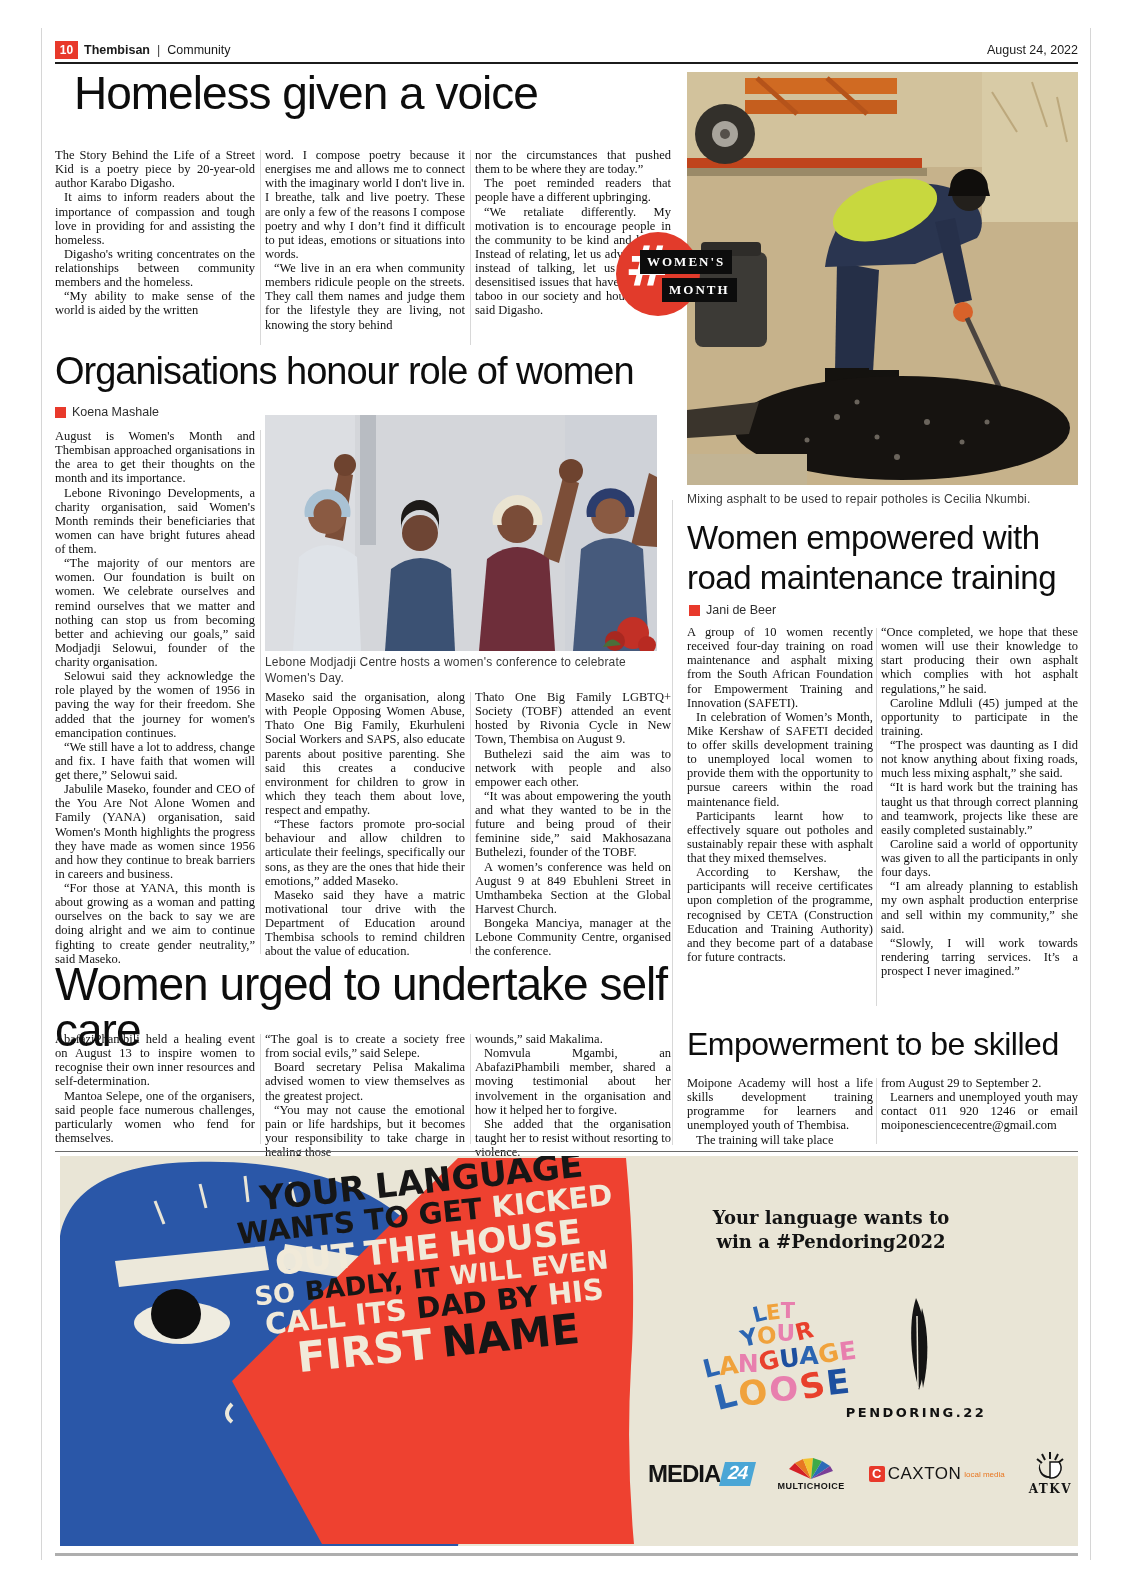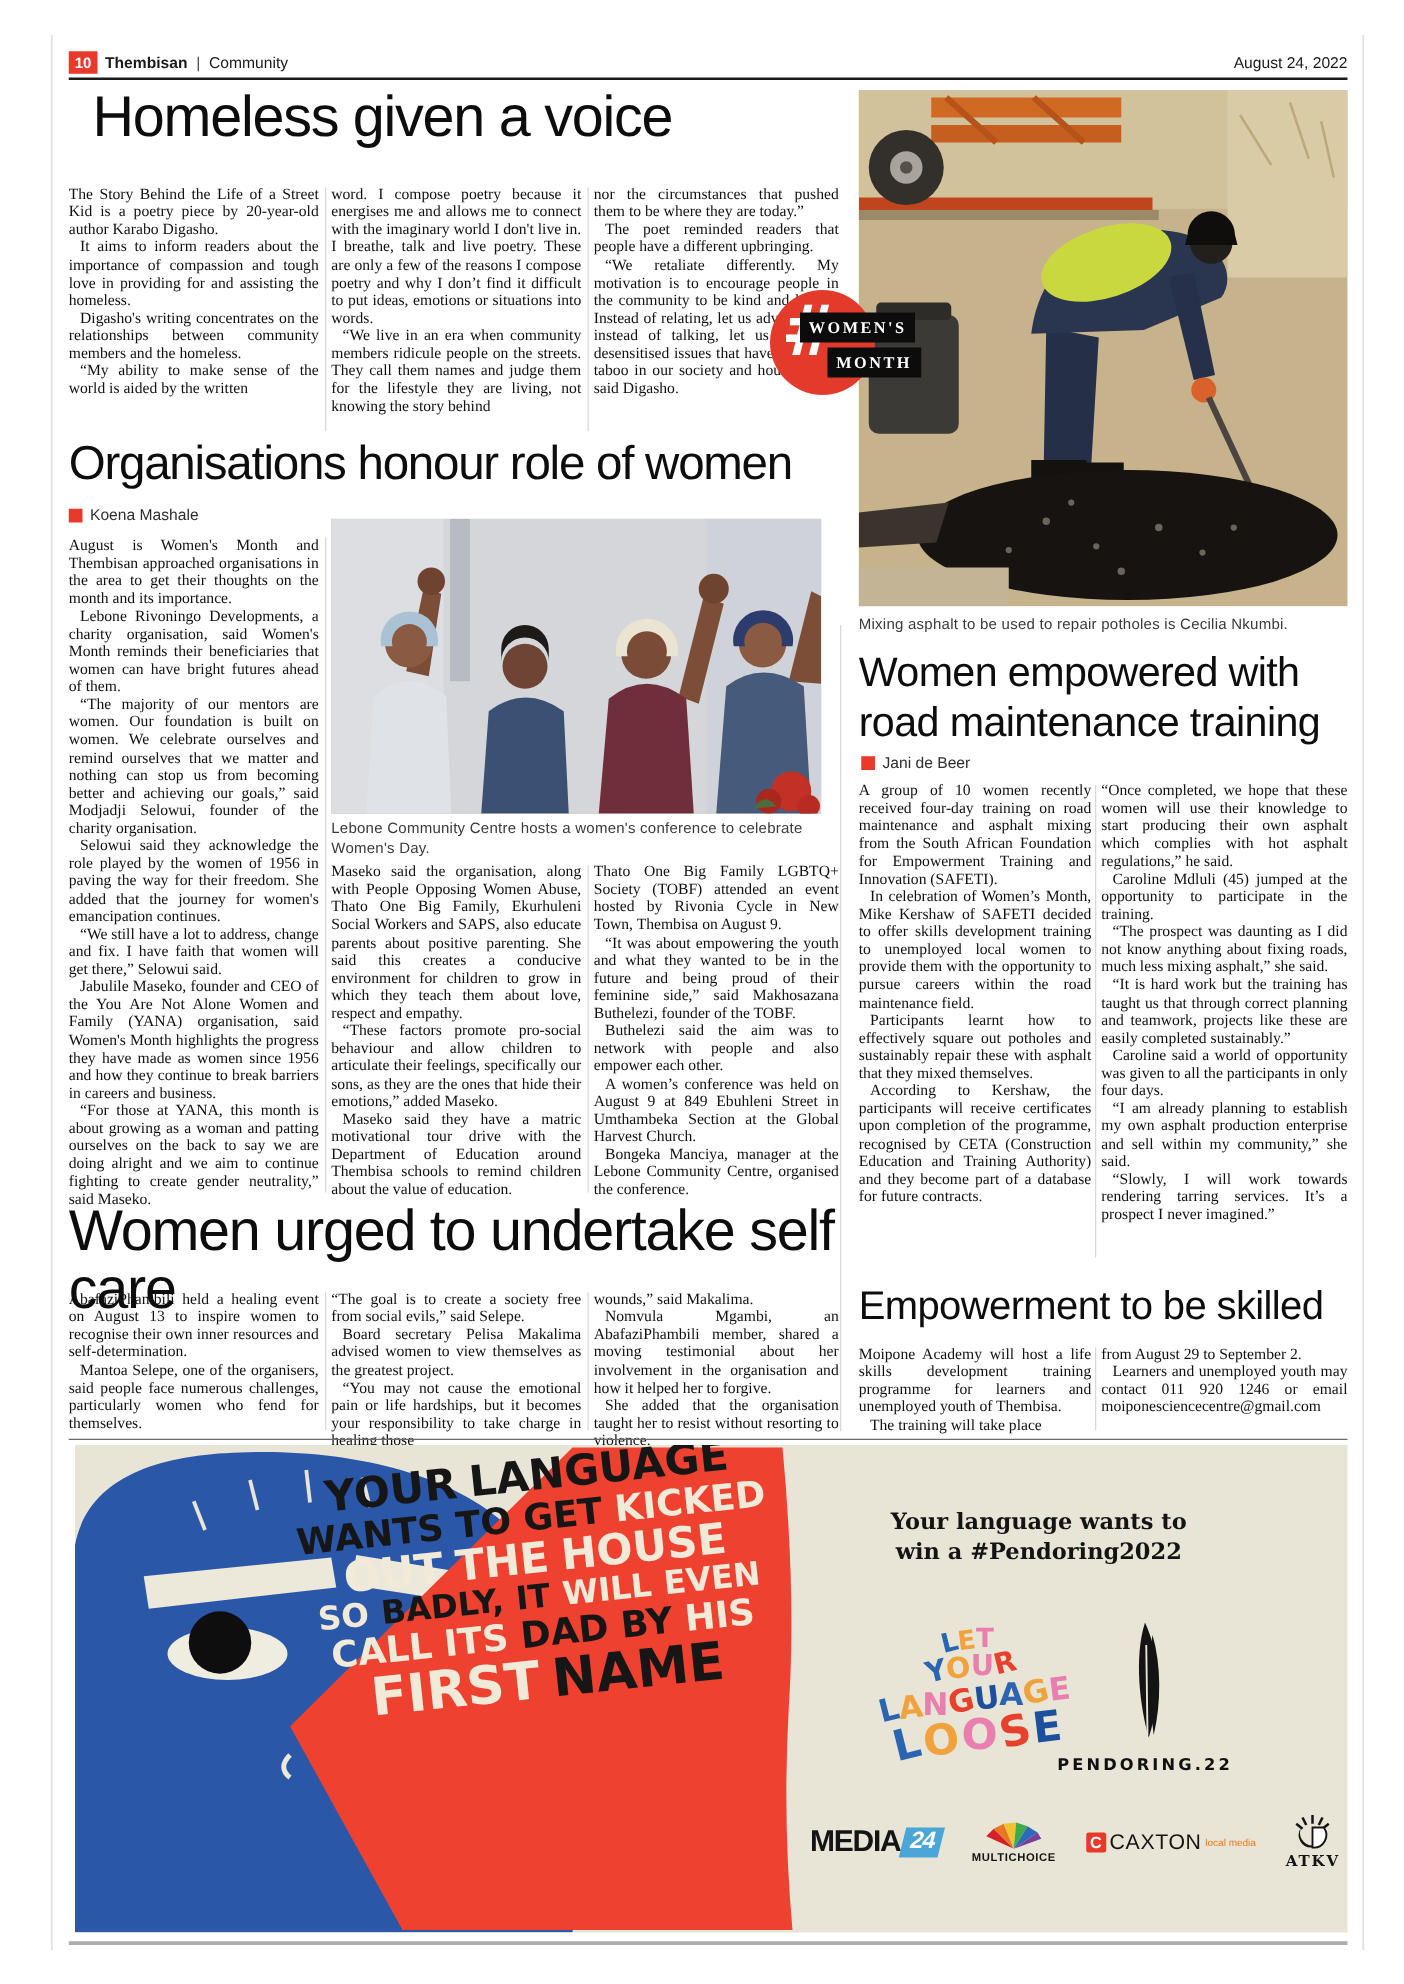--- a/index.html
+++ b/index.html
@@ -216,31 +216,31 @@
       <path d="M366,130 L384,58 L392,62 L392,132 Z" fill="#7c4e38"></path>
       <circle cx="345" cy="100" r="19" fill="#8a5a42"></circle>
       <path d="M322,102 A24,24 0 1 1 369,102 L360,102 A15,15 0 1 0 331,102 Z" fill="#2c3d6d"></path>
       <path d="M308,236 L316,134 Q345,112 378,134 L384,236 Z" fill="#465a7c"></path>
       <circle cx="368" cy="218" r="16" fill="#c23026"></circle>
       <circle cx="350" cy="226" r="10" fill="#a82820"></circle>
       <circle cx="382" cy="230" r="9" fill="#b82a22"></circle>
       <path d="M338,232 Q346,218 356,230 Z" fill="#4a6e3a"></path>
     </svg>
   </div>
-  <div class="caption cap2">Lebone Community Centre hosts a women's conference to celebrate Women's Day.</div>
+  <div class="caption cap2">Lebone Modjadji Centre hosts a women's conference to celebrate Women's Day.</div>
 
   <div class="body ocol2">
     <p>Maseko said the organisation, along with People Opposing Women Abuse, Thato One Big Family, Ekurhuleni Social Workers and SAPS, also educate parents about positive parenting. She said this creates a conducive environment for children to grow in which they teach them about love, respect and empathy.</p>
     <p>“These factors promote pro-social behaviour and allow children to articulate their feelings, specifically our sons, as they are the ones that hide their emotions,” added Maseko.</p>
     <p>Maseko said they have a matric motivational tour drive with the Department of Education around Thembisa schools to remind children about the value of education.</p>
   </div>
   <div class="body ocol3">
     <p>Thato One Big Family LGBTQ+ Society (TOBF) attended an event hosted by Rivonia Cycle in New Town, Thembisa on August 9.</p>
+    <p>Buthelezi said the aim was to network with people and also empower each other.</p>
     <p>“It was about empowering the youth and what they wanted to be in the future and being proud of their feminine side,” said Makhosazana Buthelezi, founder of the TOBF.</p>
-    <p>Buthelezi said the aim was to network with people and also empower each other.</p>
     <p>A women’s conference was held on August 9 at 849 Ebuhleni Street in Umthambeka Section at the Global Harvest Church.</p>
     <p>Bongeka Manciya, manager at the Lebone Community Centre, organised the conference.</p>
   </div>
 
   <h2 class="headline h-road">Women empowered with road maintenance training</h2>
   <div class="byline by-road">
     <span class="sq"></span>
     <span>Jani de Beer</span>
   </div>
   <div class="body rcol1">

